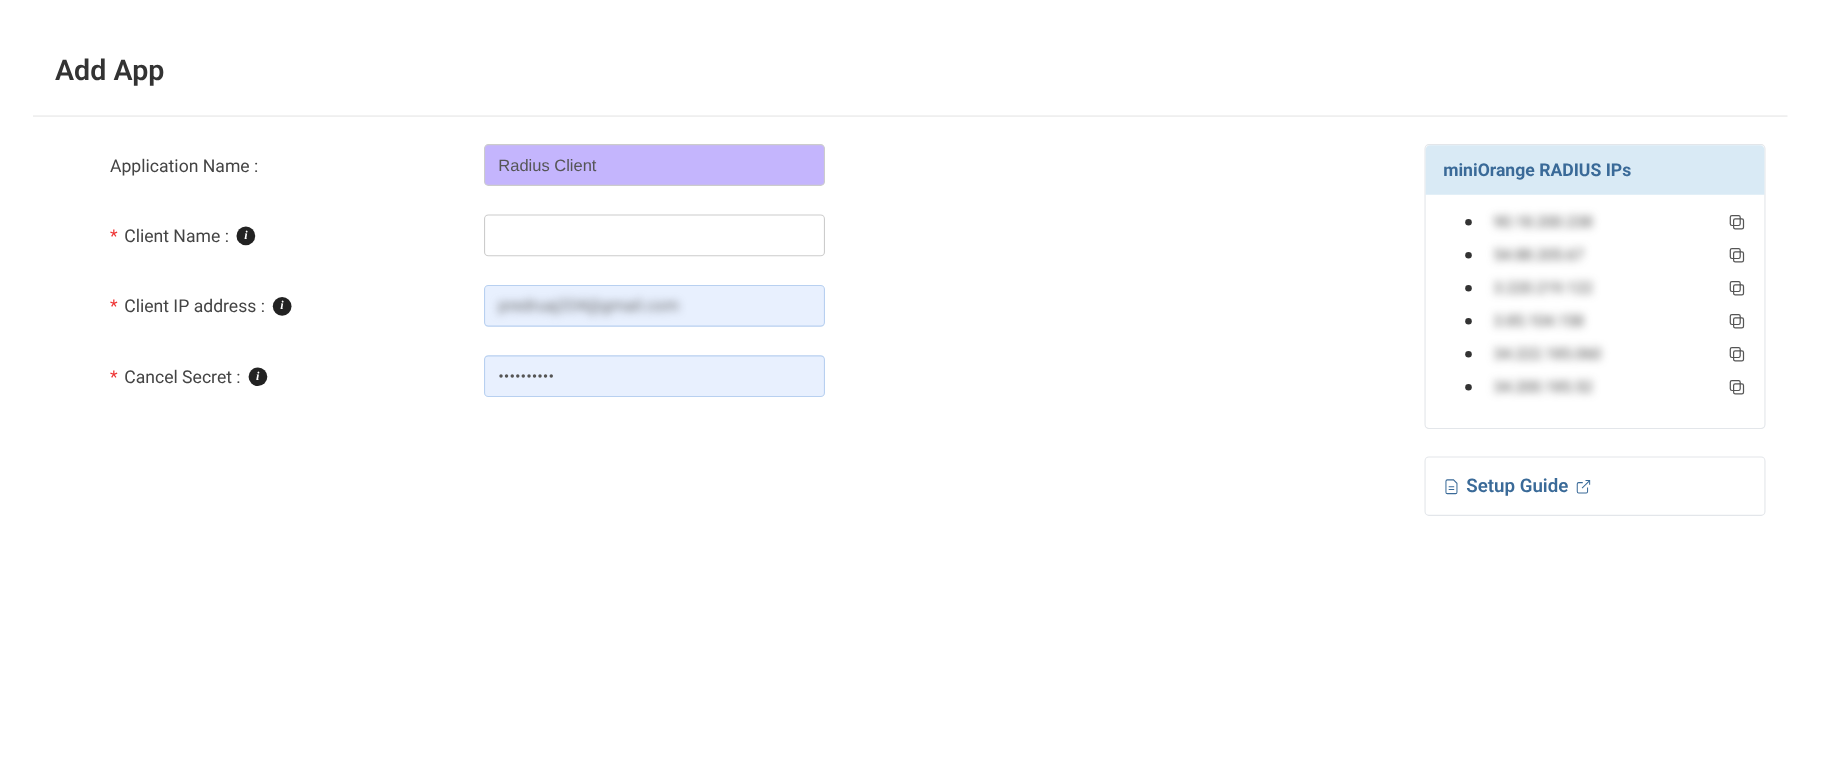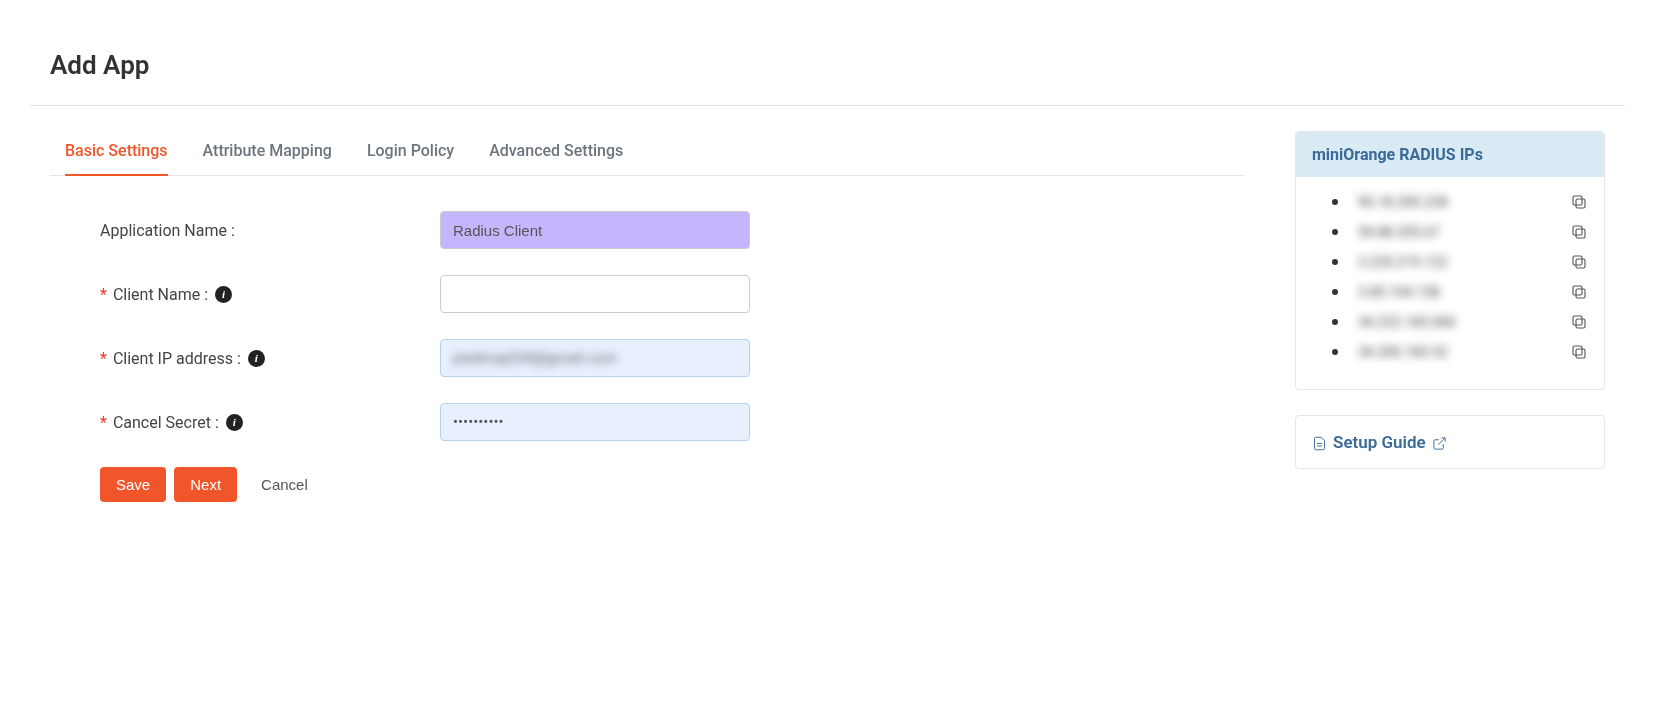--- a/index.html
+++ b/index.html
@@ -249,26 +249,20 @@
 <body>
 
 <div class="page">
 
   <h1 class="page-title">Add App</h1>
 
   <hr class="divider">
 
   <div class="content-row">
     <div class="main-col">
-      <div class="tabs">
-        <div class="tab active">Basic Settings</div>
-        <div class="tab">Attribute Mapping</div>
-        <div class="tab">Login Policy</div>
-        <div class="tab">Advanced Settings</div>
-      </div>
 
       <div class="form">
         <div class="form-row">
           <div class="form-label">
             <span>Application Name :</span>
           </div>
           <input type="text" class="form-input readonly" readonly="" value="Radius Client" style="">
         </div>
 
         <div class="form-row">
@@ -295,25 +289,20 @@
           <div class="form-label">
             <span class="req">*</span>
               <span>Cancel Secret :</span>
             <span class="info-icon">i</span>
           </div>
           <div class="form-input highlight" style="display:flex;align-items:center;">
             <span>••••••••••</span>
           </div>
         </div>
 
-        <div class="action-row">
-          <button class="btn-primary">Save</button>
-          <button class="btn-primary">Next</button>
-          <button class="btn-cancel">Cancel</button>
-        </div>
       </div>
     </div>
 
     <div class="side-col">
       <div class="card">
         <div class="card-header">miniOrange RADIUS IPs</div>
         <div class="card-body">
           <div>
             <div class="ip-row">
               <span class="ip-bullet"></span>

